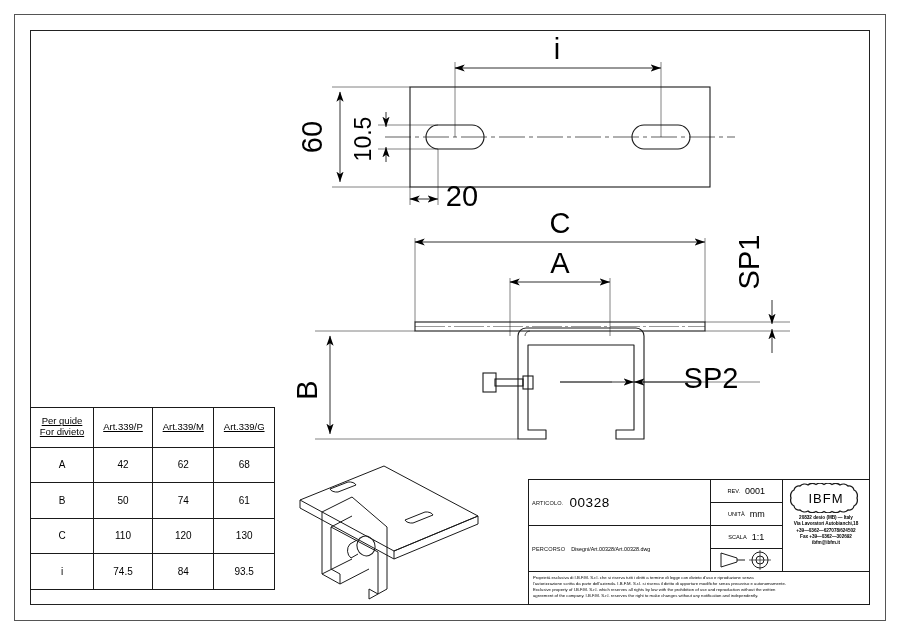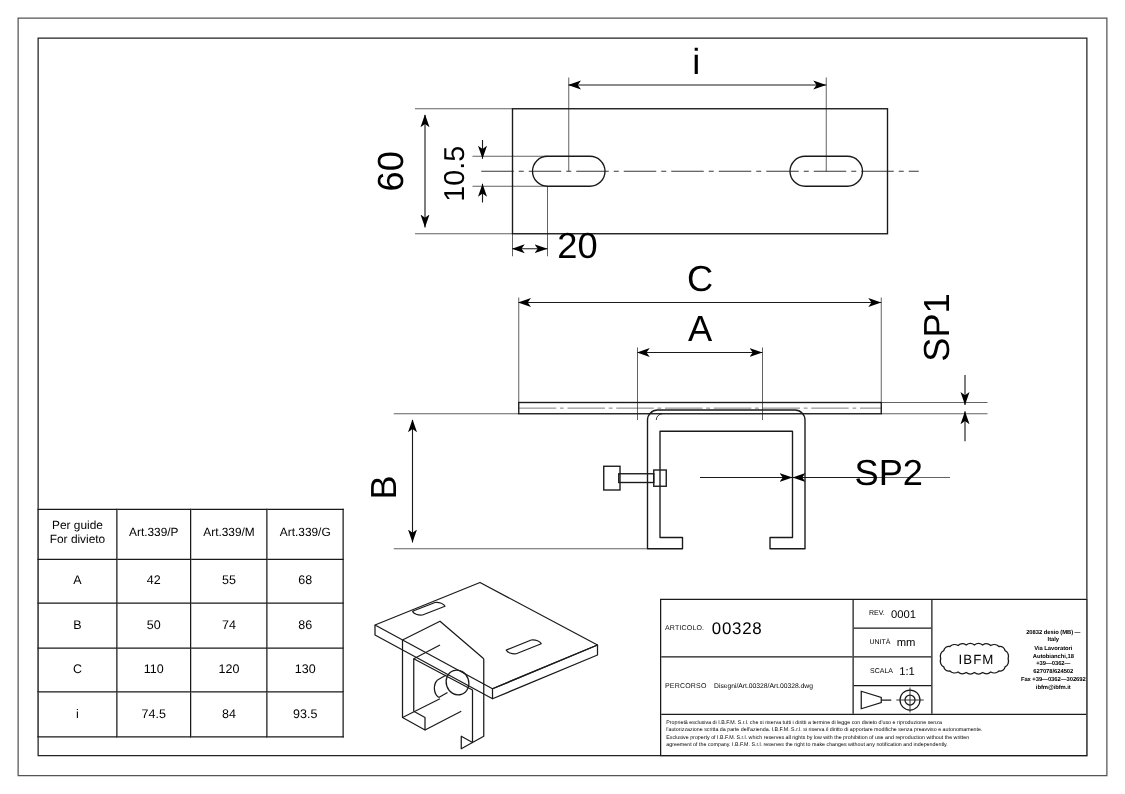--- a/index.html
+++ b/index.html
@@ -13,21 +13,21 @@
 
   svg.draw{position:absolute;left:0;top:0;width:900px;height:635px;
        pointer-events:none;}
   svg text{font-family:"Liberation Sans",sans-serif;fill:#000;}
 
   
   #dim-table{position:absolute;left:30px;top:407px;width:245px;height:183px;
        border-collapse:collapse;font-size:10px;background:#fff;}
   #dim-table td{border:1px solid #1a1a1a;text-align:center;vertical-align:middle;
        padding:0;height:26px;line-height:1.15;}
-  #dim-table tr:first-child td{height:29px;font-size:9.5px;}
+  #dim-table tr:first-child td{height:29px;font-size:9.5px;text-decoration:underline;}
   #dim-table td.lbl{width:62px;}
 
   
   #title-block{position:absolute;left:528px;top:479px;width:342px;height:126px;
        background:#fff;border:1.1px solid #1a1a1a;box-sizing:border-box;
        display:flex;flex-direction:column;}
   #tb-main{display:flex;flex:1 1 auto;min-height:0;}
   #tb-left{width:187px;display:flex;flex-direction:column;
        border-right:1px solid #1a1a1a;}
   .tb-row{display:flex;align-items:center;border-bottom:1px solid #1a1a1a;
@@ -44,21 +44,21 @@
   .tb-cellB{flex:1 1 auto;display:flex;align-items:center;padding:0 4px;}
 
   #tb-mid{width:74px;display:flex;flex-direction:column;
        border-right:1px solid #1a1a1a;}
   .tb-mrow{flex:1 1 0;display:flex;align-items:center;justify-content:center;
        gap:5px;border-bottom:1px solid #1a1a1a;min-height:0;}
   .tb-mrow:last-child{border-bottom:none;}
   .tb-mkey{font-size:5.6px;}
   .tb-mval{font-size:9px;}
 
-  #tb-right{flex:1 1 auto;display:flex;flex-direction:row;
+  #tb-right{flex:1 1 auto;display:flex;flex-direction:column;
        align-items:center;justify-content:flex-start;padding-top:3px;}
   #addr{font-size:4.7px;line-height:1.33;text-align:center;font-weight:bold;
        letter-spacing:-.05px;margin-top:2px;}
   #legal{border-top:1px solid #1a1a1a;padding:2.5px 4px 0 4px;
        font-size:4.25px;line-height:1.42;text-align:justify;height:33px;
        box-sizing:border-box;}
   #legal p{margin:0;}
 </style>
 </head>
 <body>
@@ -186,28 +186,28 @@
           <span>Per guide</span><br>
           <span>For divieto</span>
         </td>
         <td>Art.339/P</td>
         <td>Art.339/M</td>
         <td>Art.339/G</td>
       </tr>
       <tr>
         <td class="lbl">A</td>
         <td>42</td>
-        <td>55</td>
+        <td>62</td>
         <td>68</td>
       </tr>
       <tr>
         <td class="lbl">B</td>
         <td>50</td>
         <td>74</td>
-        <td>86</td>
+        <td>61</td>
       </tr>
       <tr>
         <td class="lbl">C</td>
         <td>110</td>
         <td>120</td>
         <td>130</td>
       </tr>
       <tr>
         <td class="lbl">i</td>
         <td>74.5</td>

